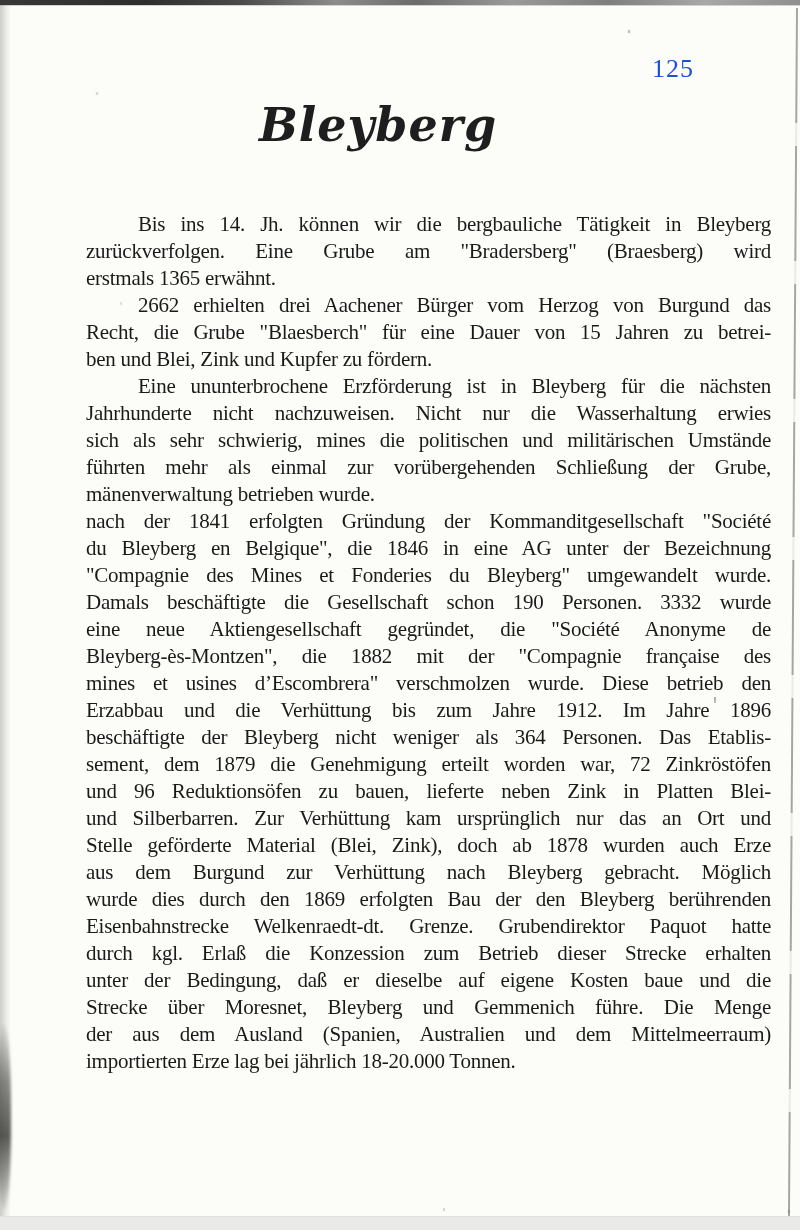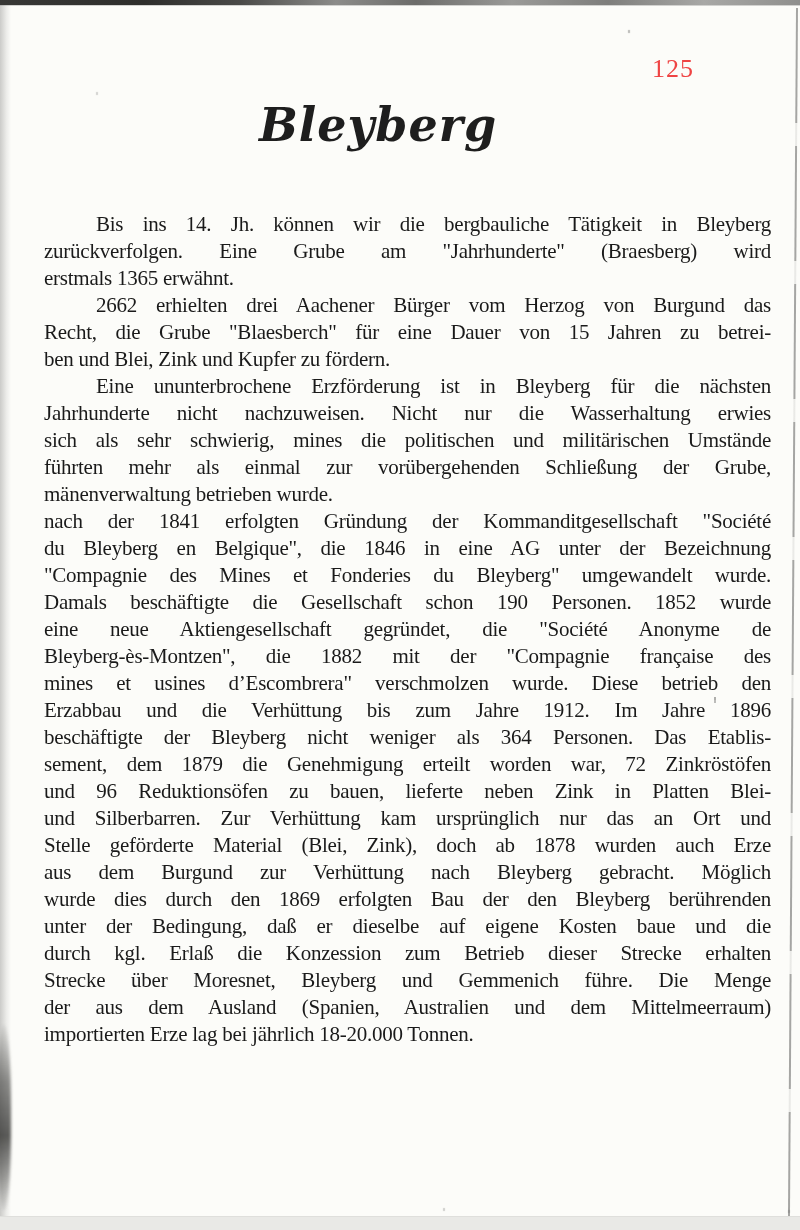--- a/index.html
+++ b/index.html
@@ -74,21 +74,21 @@
       120px 302px 1px rgba(170,170,168,0.4),
       443px 1208px 1px rgba(150,150,148,0.45),
       788px 1210px 1px rgba(130,130,128,0.5);
   }
   
   .page-number {
     position: absolute;
     top: 54px; right: 106px;
     font-size: 26px;
     letter-spacing: 1px;
-    color: #ef4444;
+    color: #1d4ed8;
   }
   .chapter-title {
     position: absolute;
     top: 98px; left: 0;
     width: 100%;
     margin: 0;
     text-align: center;
     transform: translateX(-22px);
     font-family: "DejaVu Serif", serif;
     font-style: italic;
@@ -104,64 +104,66 @@
     color: #1a1a1a;
   }
   .text-line {
     font-size: 21px;
     line-height: 27px;
     height: 27px;
     letter-spacing: -0.25px;
     text-align: justify;
     text-align-last: justify;
     white-space: normal;
+    margin-left: 42px;
   }
   .text-line.indent { text-indent: 52px; }
   .text-line.para-end { text-align-last: left; }
 </style>
 </head>
 <body>
 
 <div class="scan-page">
   <div class="scan-bar-top"></div>
   <div class="scan-band-left"></div>
   <div class="scan-smudge-bottom-left"></div>
   <div class="scan-line-right"></div>
   <div class="scan-band-bottom"></div>
   <div class="scan-specks"></div>
 
   <div class="page-number">125</div>
   <h1 class="chapter-title">Bleyberg</h1>
 
   <div class="body-text">
       <div class="text-line indent">Bis ins 14. Jh. können wir die bergbauliche Tätigkeit in Bleyberg</div>
-      <div class="text-line">zurückverfolgen. Eine Grube am "Jahrhunderte" (Braesberg) wird</div>
+      <div class="text-line">zurückverfolgen. Eine Grube am "Bradersberg" (Braesberg) wird</div>
       <div class="text-line para-end">erstmals 1365 erwähnt.</div>
       <div class="text-line indent">2662 erhielten drei Aachener Bürger vom Herzog von Burgund das</div>
       <div class="text-line">Recht, die Grube "Blaesberch" für eine Dauer von 15 Jahren zu betrei-</div>
       <div class="text-line para-end">ben und Blei, Zink und Kupfer zu fördern.</div>
       <div class="text-line indent">Eine ununterbrochene Erzförderung ist in Bleyberg für die nächsten</div>
       <div class="text-line">Jahrhunderte nicht nachzuweisen. Nicht nur die Wasserhaltung erwies</div>
       <div class="text-line">sich als sehr schwierig, mines die politischen und militärischen Umstände</div>
       <div class="text-line">führten mehr als einmal zur vorübergehenden Schließung der Grube,</div>
       <div class="text-line para-end">mänenverwaltung betrieben wurde.</div>
       <div class="text-line">nach der 1841 erfolgten Gründung der Kommanditgesellschaft "Société</div>
       <div class="text-line">du Bleyberg en Belgique", die 1846 in eine AG unter der Bezeichnung</div>
       <div class="text-line">"Compagnie des Mines et Fonderies du Bleyberg" umgewandelt wurde.</div>
-      <div class="text-line">Damals beschäftigte die Gesellschaft schon 190 Personen. 1852 wurde</div>
+      <div class="text-line">Damals beschäftigte die Gesellschaft schon 190 Personen. 3332 wurde</div>
       <div class="text-line">eine neue Aktiengesellschaft gegründet, die "Société Anonyme de</div>
       <div class="text-line">Bleyberg-ès-Montzen", die 1882 mit der "Compagnie française des</div>
       <div class="text-line">mines et usines d’Escombrera" verschmolzen wurde. Diese betrieb den</div>
       <div class="text-line">Erzabbau und die Verhüttung bis zum Jahre 1912. Im Jahre 1896</div>
       <div class="text-line">beschäftigte der Bleyberg nicht weniger als 364 Personen. Das Etablis-</div>
       <div class="text-line">sement, dem 1879 die Genehmigung erteilt worden war, 72 Zinkröstöfen</div>
       <div class="text-line">und 96 Reduktionsöfen zu bauen, lieferte neben Zink in Platten Blei-</div>
       <div class="text-line">und Silberbarren. Zur Verhüttung kam ursprünglich nur das an Ort und</div>
       <div class="text-line">Stelle geförderte Material (Blei, Zink), doch ab 1878 wurden auch Erze</div>
       <div class="text-line">aus dem Burgund zur Verhüttung nach Bleyberg gebracht. Möglich</div>
       <div class="text-line">wurde dies durch den 1869 erfolgten Bau der den Bleyberg berührenden</div>
+      <div class="text-line">Eisenbahnstrecke Welkenraedt-dt. Grenze. Grubendirektor Paquot hatte</div>
+      <div class="text-line">durch kgl. Erlaß die Konzession zum Betrieb dieser Strecke erhalten</div>
       <div class="text-line">unter der Bedingung, daß er dieselbe auf eigene Kosten baue und die</div>
-      <div class="text-line">durch kgl. Erlaß die Konzession zum Betrieb dieser Strecke erhalten</div>
       <div class="text-line">Strecke über Moresnet, Bleyberg und Gemmenich führe. Die Menge</div>
       <div class="text-line">der aus dem Ausland (Spanien, Australien und dem Mittelmeerraum)</div>
       <div class="text-line para-end">importierten Erze lag bei jährlich 18-20.000 Tonnen.</div>
     </div>
 </div>
 
 </body></html>

